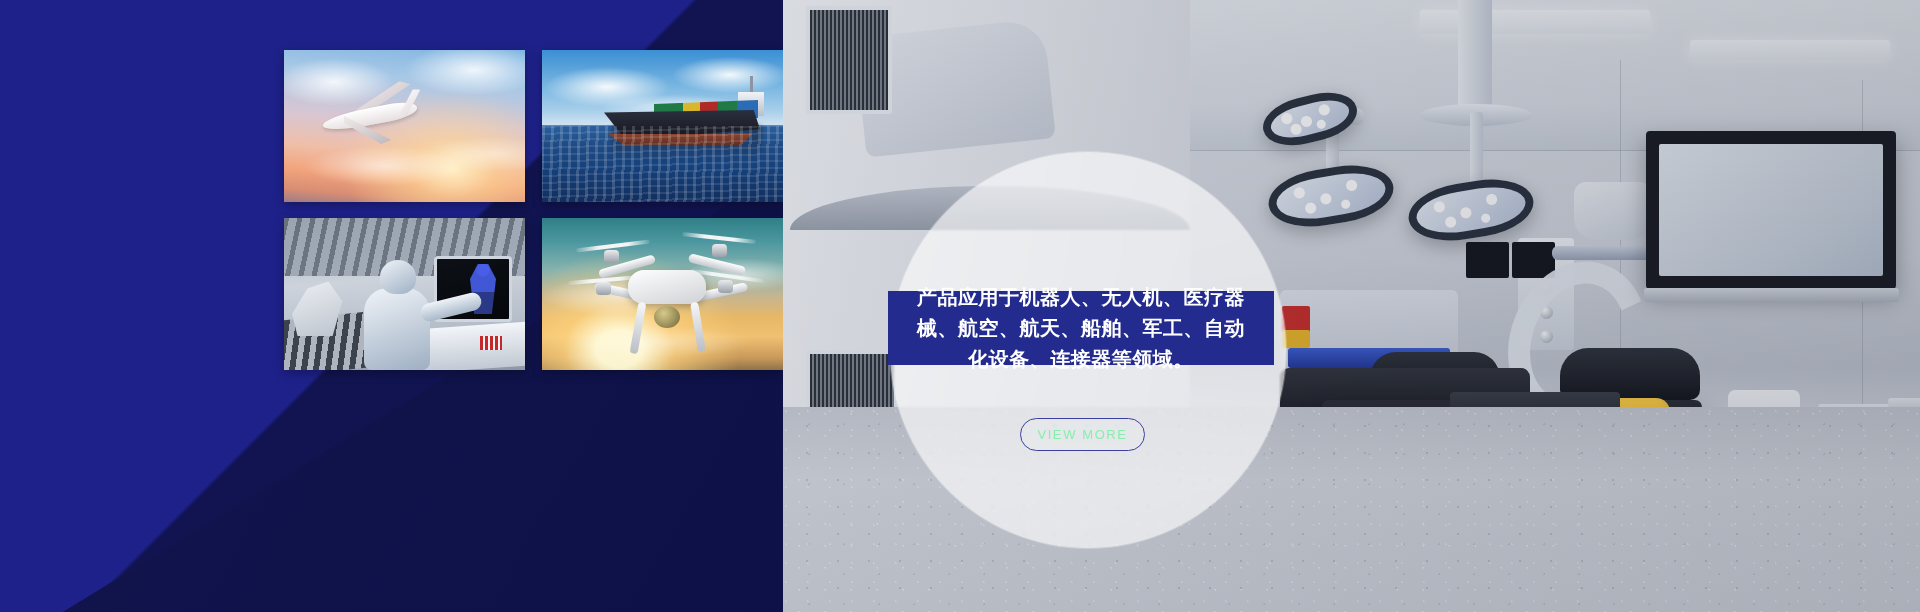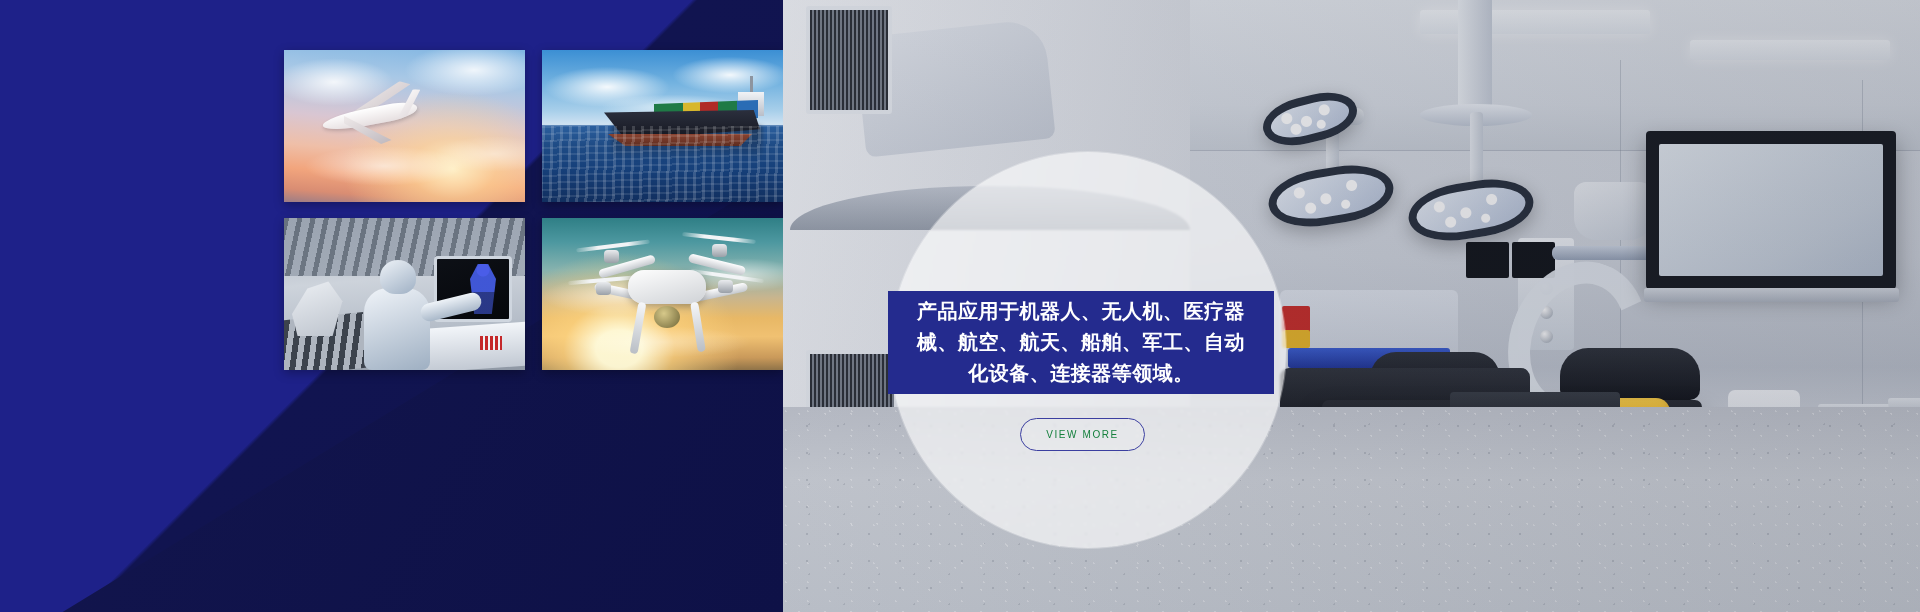--- a/index.html
+++ b/index.html
@@ -471,34 +471,34 @@
   }
   .brand-title{
     position:absolute; left:890px; top:186px; width:396px;
     text-align:center;
     font-size:49px; font-weight:bold; letter-spacing:5px;
     color:#1e2a80;
     text-shadow:2px 2px 0 rgba(255,255,255,.55), -1px -1px 0 rgba(255,255,255,.4);
     font-family:"DejaVu Sans","Liberation Sans",sans-serif;
   }
   .desc-box{
-    position:absolute; left:888px; top:291px; width:386px; height:103px;
+    position:absolute; left:888px; top:291px; width:386px; height:74px;
     background:#242b8e;
     display:flex; align-items:center; justify-content:center;
   }
   .desc-text{
     color:#ffffff; font-size:20px; line-height:31px; font-weight:bold;
     text-align:center; letter-spacing:.5px; width:344px;
     font-family:"DejaVu Sans","Liberation Sans",sans-serif;
   }
   .view-more{
     position:absolute; left:1020px; top:418px;
     width:125px; height:33px;
     border:1px solid #3b3fa0; border-radius:18px;
-    color:#15803d; font-size:10px; letter-spacing:1.6px;
+    color:#86efac; font-size:13px; letter-spacing:1.6px;
     display:flex; align-items:center; justify-content:center;
     background:rgba(255,255,255,.12);
     cursor:pointer; user-select:none;
   }
 </style>
 </head>
 <body>
 
 <div class="banner">
 

